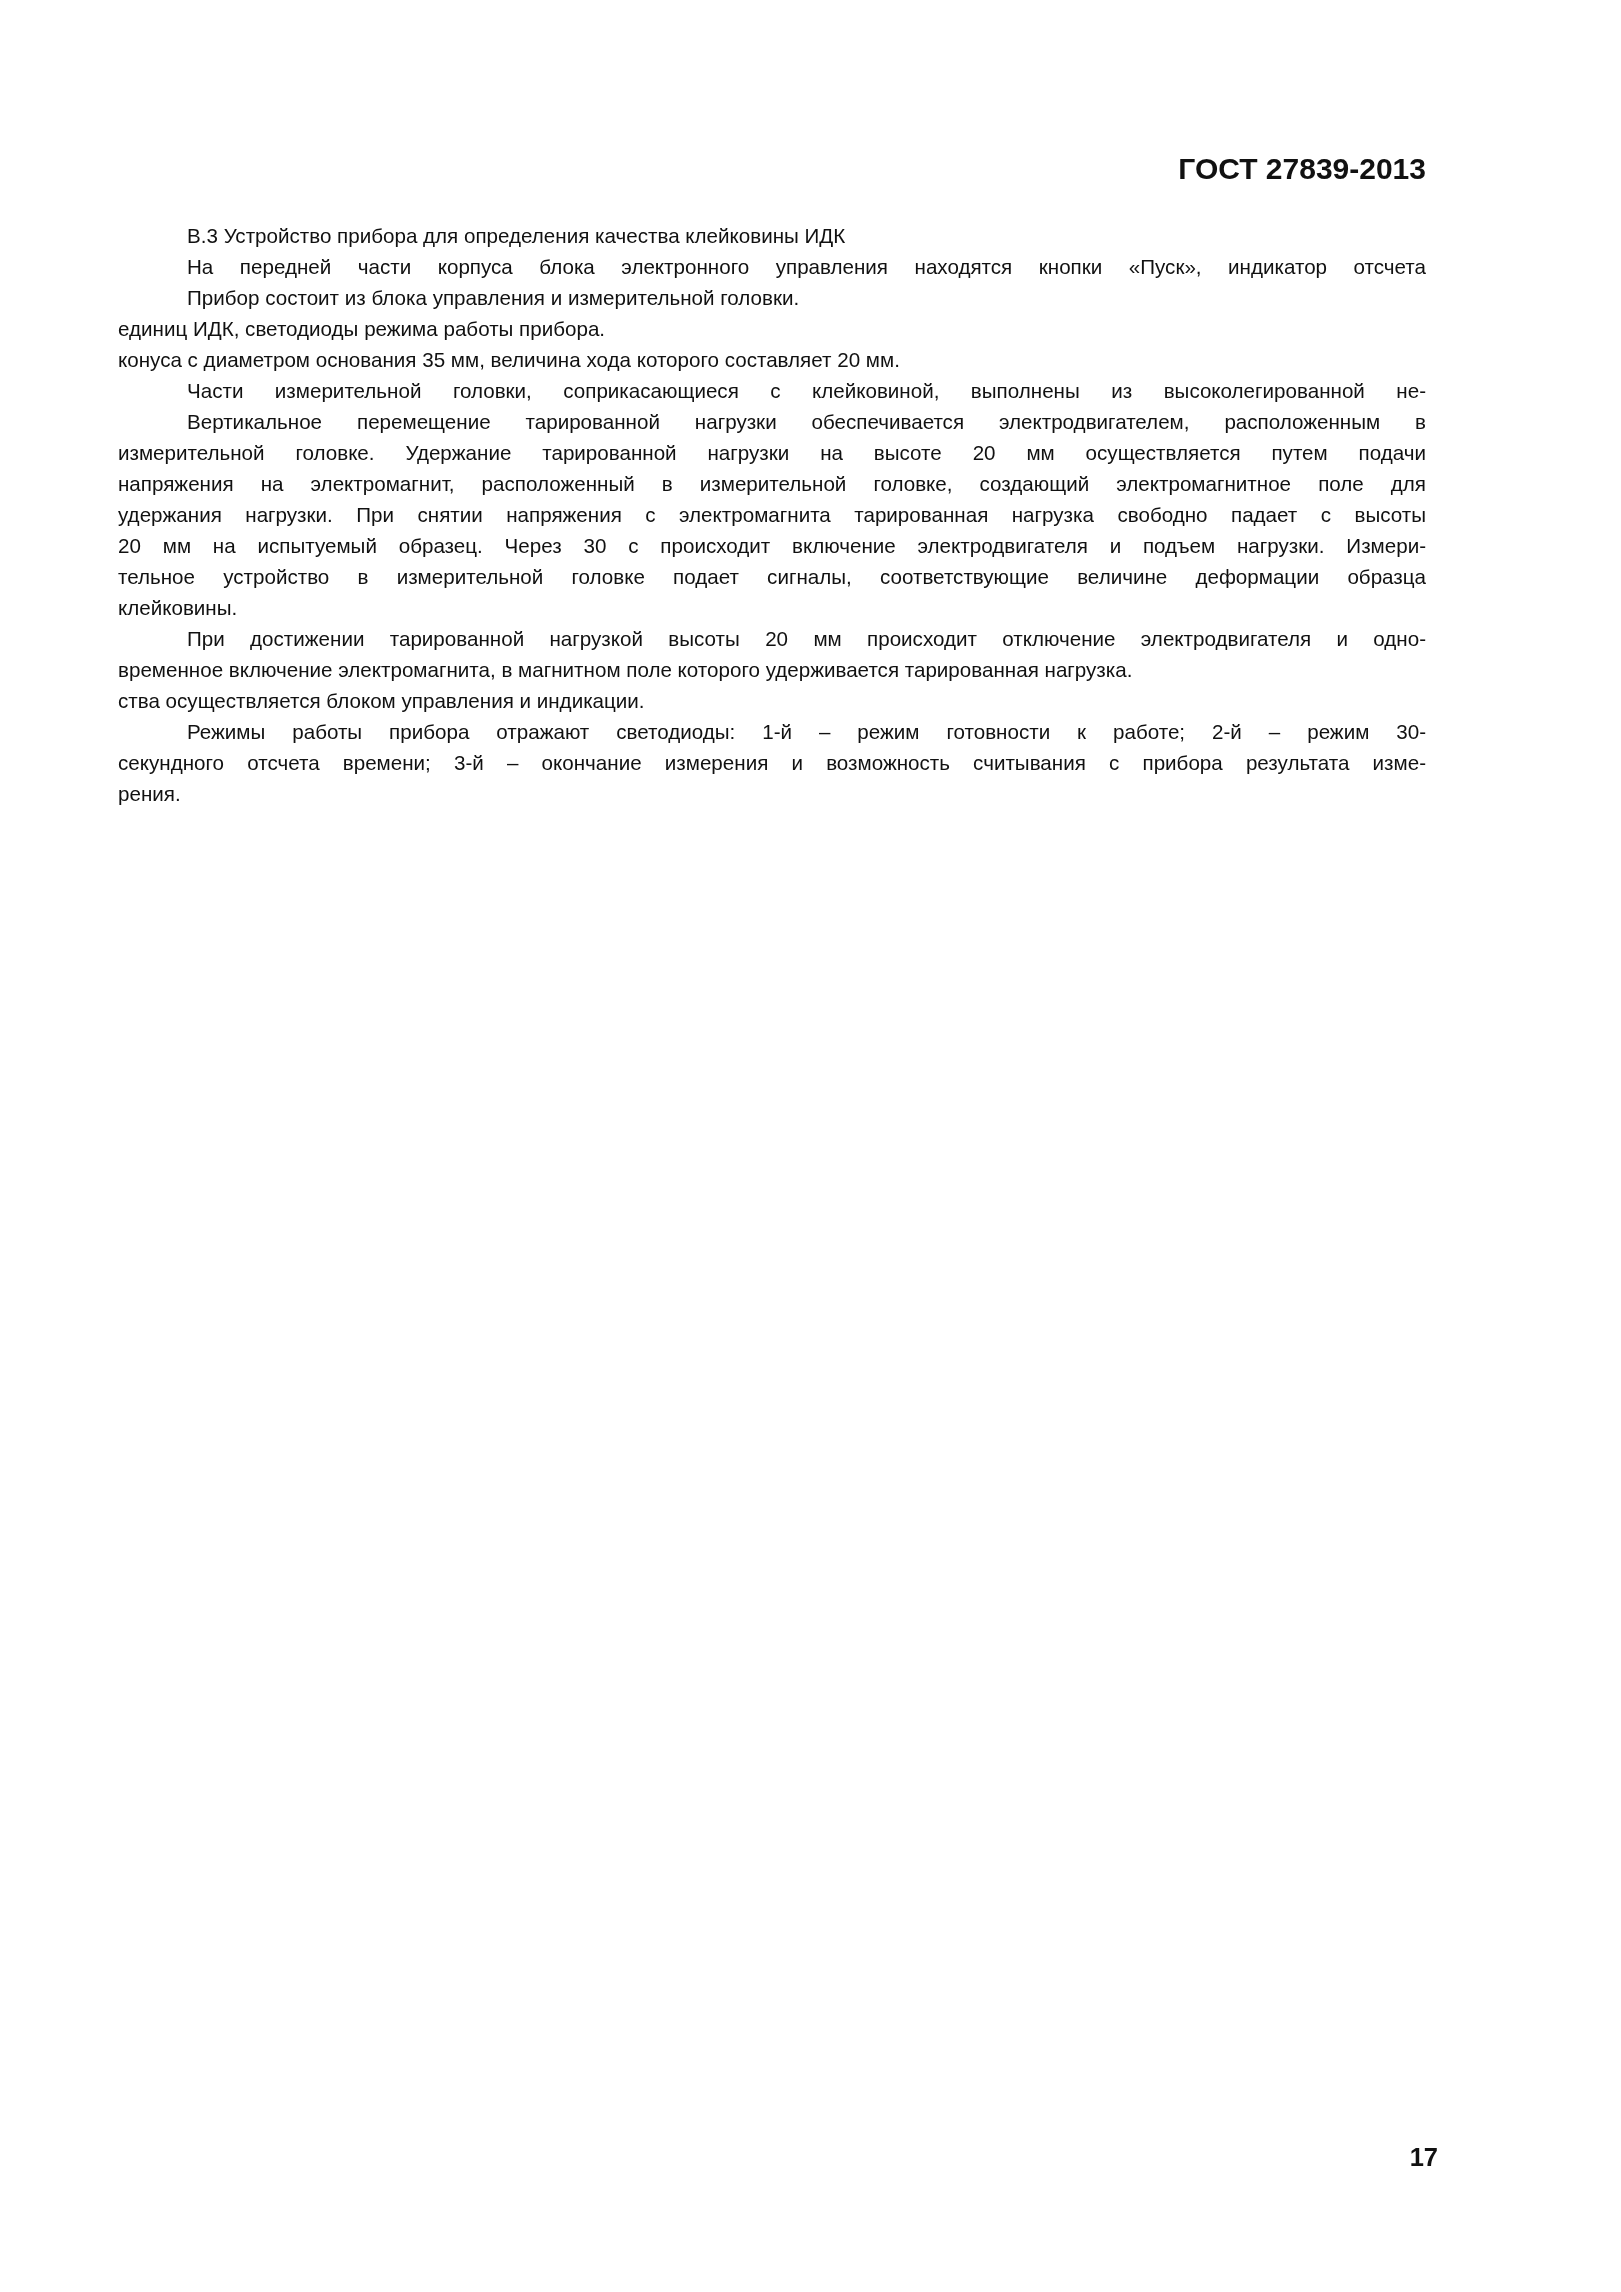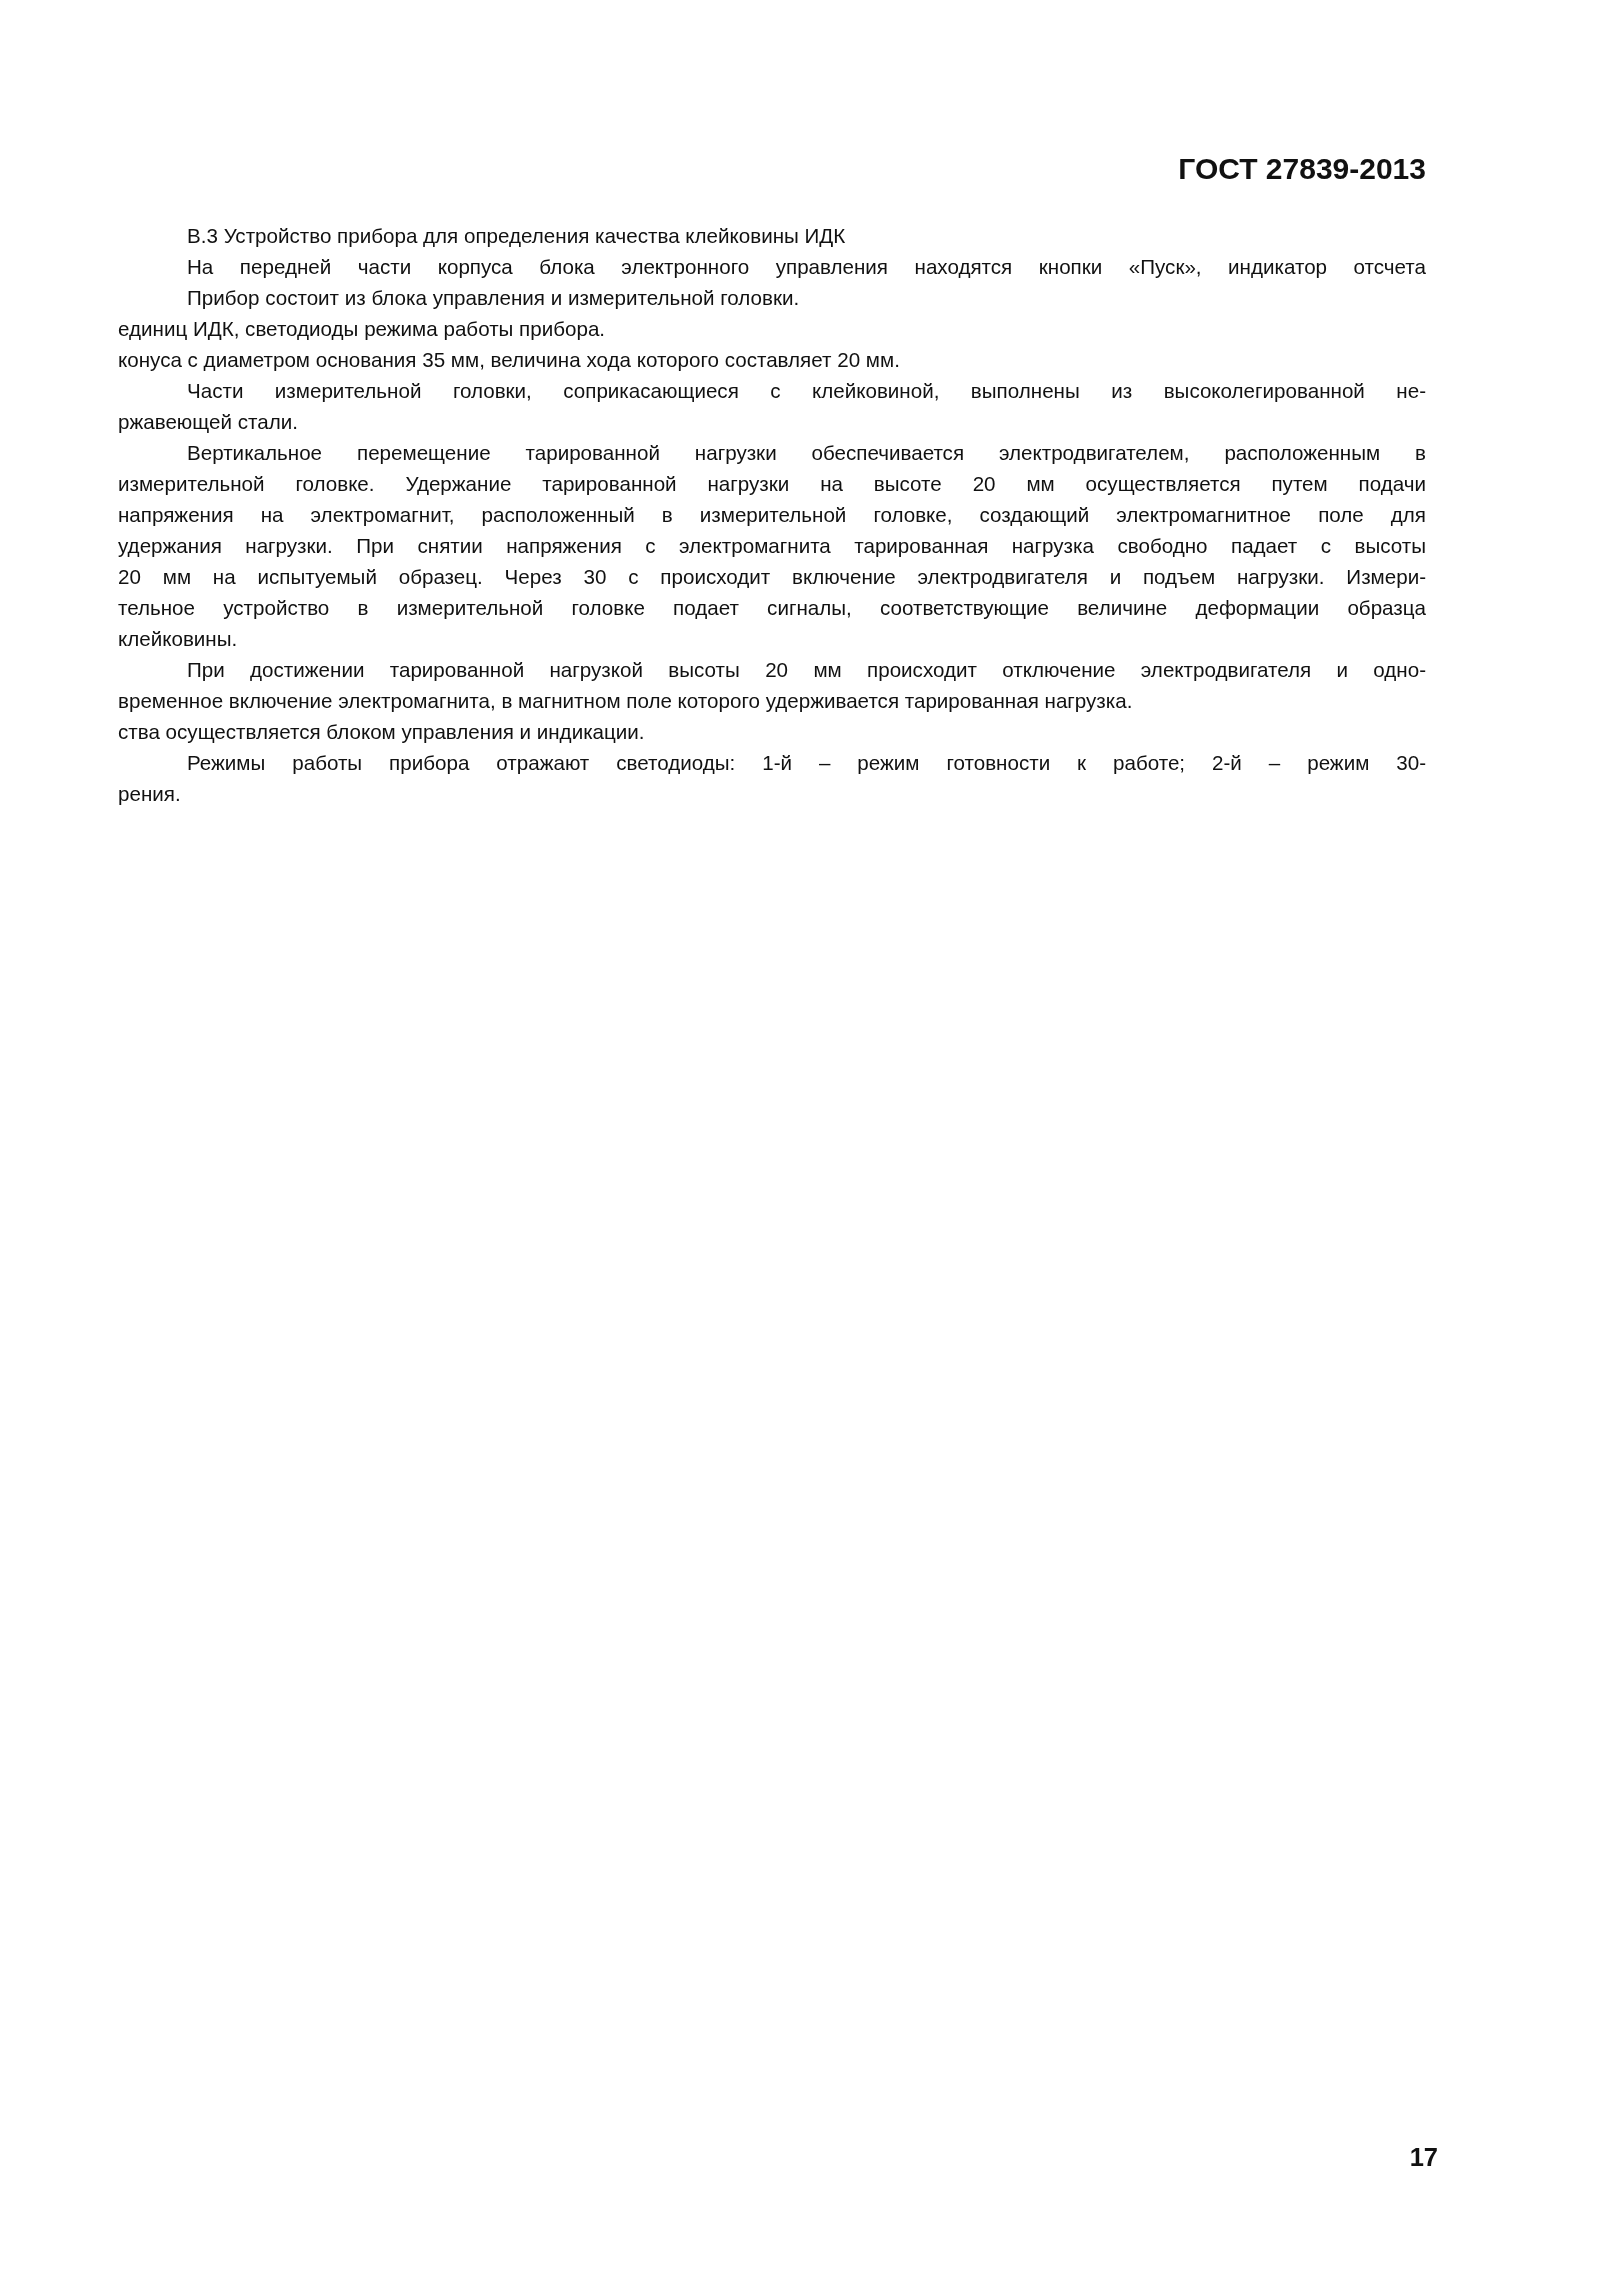--- a/index.html
+++ b/index.html
@@ -22,33 +22,33 @@
   <div class="line ind title">В.3 Устройство прибора для определения качества клейковины ИДК</div>
 
   <div class="line ind j">На передней части корпуса блока электронного управления находятся кнопки «Пуск», индикатор отсчета</div>
 
   <div class="line ind">Прибор состоит из блока управления и измерительной головки.</div>
   <div class="line">единиц ИДК, светодиоды режима работы прибора.</div>
 
   <div class="line">конуса с диаметром основания 35 мм, величина хода которого составляет 20 мм.</div>
 
   <div class="line ind j">Части измерительной головки, соприкасающиеся с клейковиной, выполнены из высоколегированной не-</div>
-  <div class="line">ржавеющей стали.</div>
 
   <div class="line ind j">Вертикальное перемещение тарированной нагрузки обеспечивается электродвигателем, расположенным в</div>
   <div class="line j">измерительной головке. Удержание тарированной нагрузки на высоте 20 мм осуществляется путем подачи</div>
   <div class="line j">напряжения на электромагнит, расположенный в измерительной головке, создающий электромагнитное поле для</div>
   <div class="line j">удержания нагрузки. При снятии напряжения с электромагнита тарированная нагрузка свободно падает с высоты</div>
   <div class="line j">20 мм на испытуемый образец. Через 30 с происходит включение электродвигателя и подъем нагрузки. Измери-</div>
   <div class="line j">тельное устройство в измерительной головке подает сигналы, соответствующие величине деформации образца</div>
   <div class="line">клейковины.</div>
 
   <div class="line ind j">При достижении тарированной нагрузкой высоты 20 мм происходит отключение электродвигателя и одно-</div>
   <div class="line">временное включение электромагнита, в магнитном поле которого удерживается тарированная нагрузка.</div>
 
   <div class="line">ства осуществляется блоком управления и индикации.</div>
 
   <div class="line ind j">Режимы работы прибора отражают светодиоды: 1-й – режим готовности к работе; 2-й – режим 30-</div>
+  <div class="line j">секундного отсчета времени; 3-й – окончание измерения и возможность считывания с прибора результата изме-</div>
   <div class="line">рения.</div>
 </div>
 
 <div class="page-num">17</div>
 
 
 </body></html>

